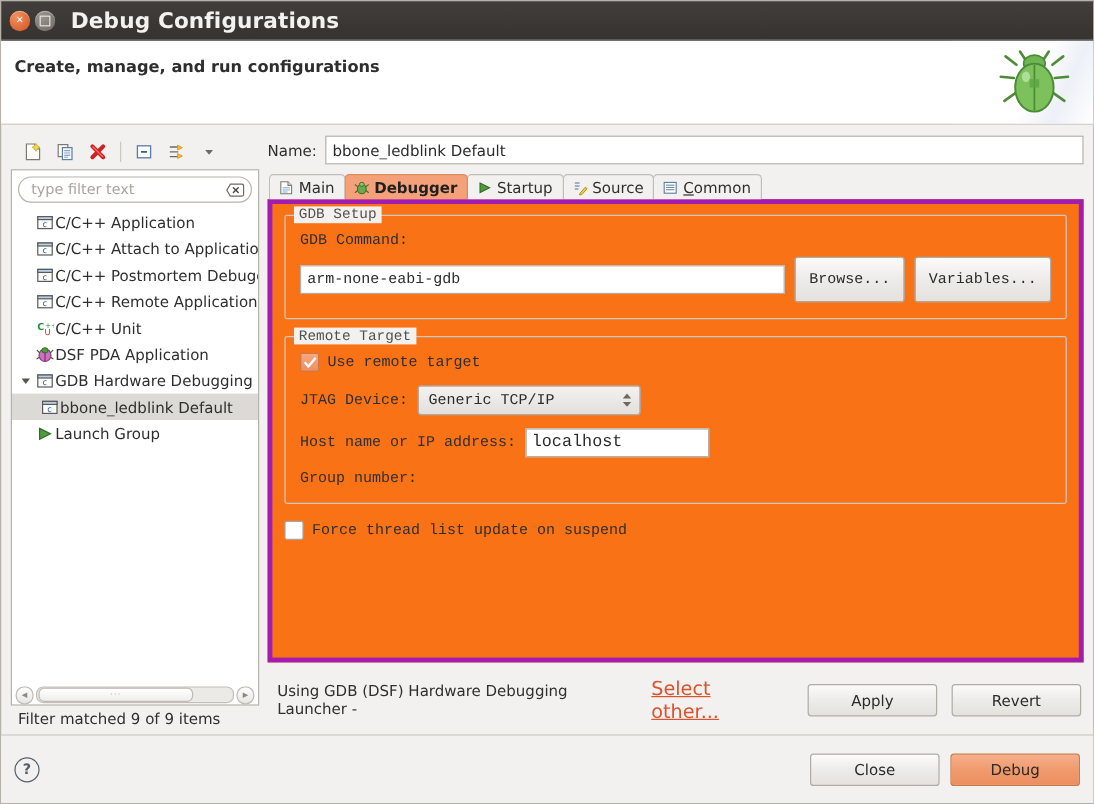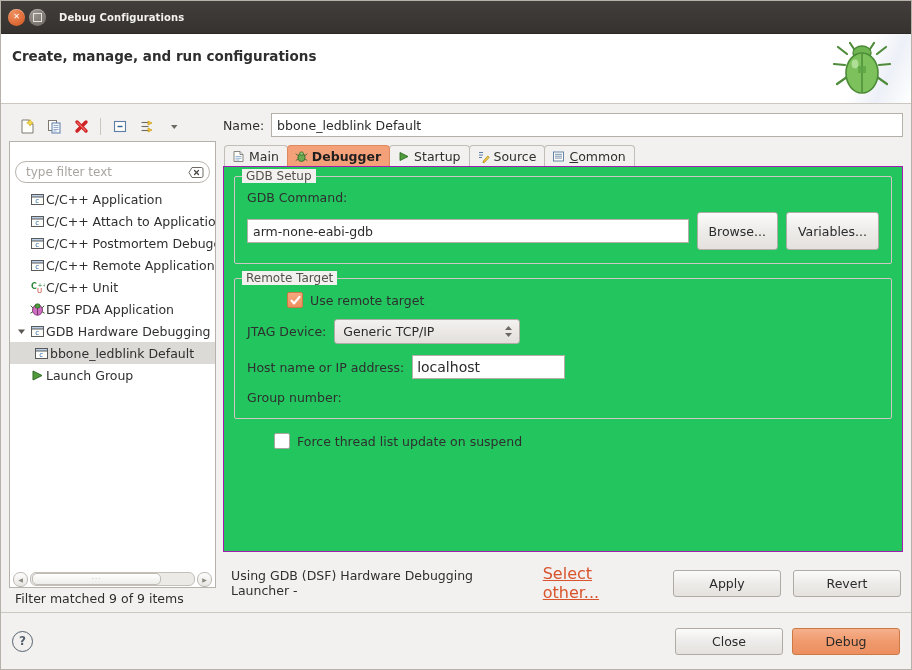--- a/index.html
+++ b/index.html
@@ -42,21 +42,21 @@
   .winbtn.close { background: radial-gradient(circle at 35% 30%, #f09060, #d3541d); }
   .winbtn.max   { background: radial-gradient(circle at 35% 30%, #9a948e, #6e6862); }
   .winbtn .glyph { line-height: 1; font-weight: bold; font-size: 8px; }
   .winbtn.max .sq {
     width: 7px; height: 7px;
     border: 1.5px solid #e6e2de;
     background: transparent;
   }
   .title-text {
     color: #f4f2f0;
-    font-size: 10px;
+    font-size: 18px;
     font-weight: bold;
     margin-left: 9px;
     letter-spacing: .1px;
   }
 
   
   .header {
     height: 69px;
     background: #ffffff;
     position: relative;
@@ -115,21 +115,21 @@
   }
   .tree-box {
     flex: 1;
     border: 1px solid #b6b1ab;
     background: #ffffff;
     display: flex;
     flex-direction: column;
     min-height: 0;
     box-sizing: border-box;
   }
-  .filter-wrap { padding: 19px 5px 3px 5px; flex: none; }
+  .filter-wrap { padding: 5px 5px 3px 5px; flex: none; }
   .filter-field {
     height: 22px;
     border: 1px solid #b8b3ad;
     border-radius: 11px;
     background: #fff;
     display: flex;
     align-items: center;
     padding: 0 5px 0 10px;
     box-sizing: border-box;
   }
@@ -261,26 +261,27 @@
   }
   .tab.active {
     background: #f4a17a;
     border-color: #dd8a60;
     font-weight: bold;
     color: #1f1f1f;
     z-index: 3;
   }
   .tab-panel {
     flex: 1;
-    border: 1px solid #a21caf;
-    background: #22c55e;
+    border: 4px solid #a21caf;
+    background: #f97316;
     box-sizing: border-box;
     padding: 9px 10px 10px 10px;
     min-height: 0;
     overflow: hidden;
+    font-family: Liberation Mono, monospace;
   }
   .group {
     border: 1px solid #cdc8c2;
     border-radius: 2px;
     position: relative;
     margin-bottom: 14px;
     padding: 13px 12px 13px 12px;
   }
   .group > .legend {
     position: absolute;
@@ -304,21 +305,21 @@
     font-size: 12.5px;
     font-family: inherit;
     color: #2b2b2b;
     cursor: pointer;
   }
   .btn.primary {
     background: linear-gradient(to bottom, #f6b08c 0%, #f09a6d 50%, #ec8f60 100%);
     border-color: #cd7944;
     color: #2a2a2a;
   }
-  .checkrow { display: flex; align-items: center; gap: 7px; margin-left: 40px; }
+  .checkrow { display: flex; align-items: center; gap: 7px; }
   .cbox {
     width: 14px; height: 14px;
     border: 1px solid #aaa5a0;
     border-radius: 2px;
     background: #fff;
     flex: none;
     display: flex; align-items: center; justify-content: center;
   }
   .cbox.checked {
     background: linear-gradient(to bottom,#f6a87e,#ee8f5f);

